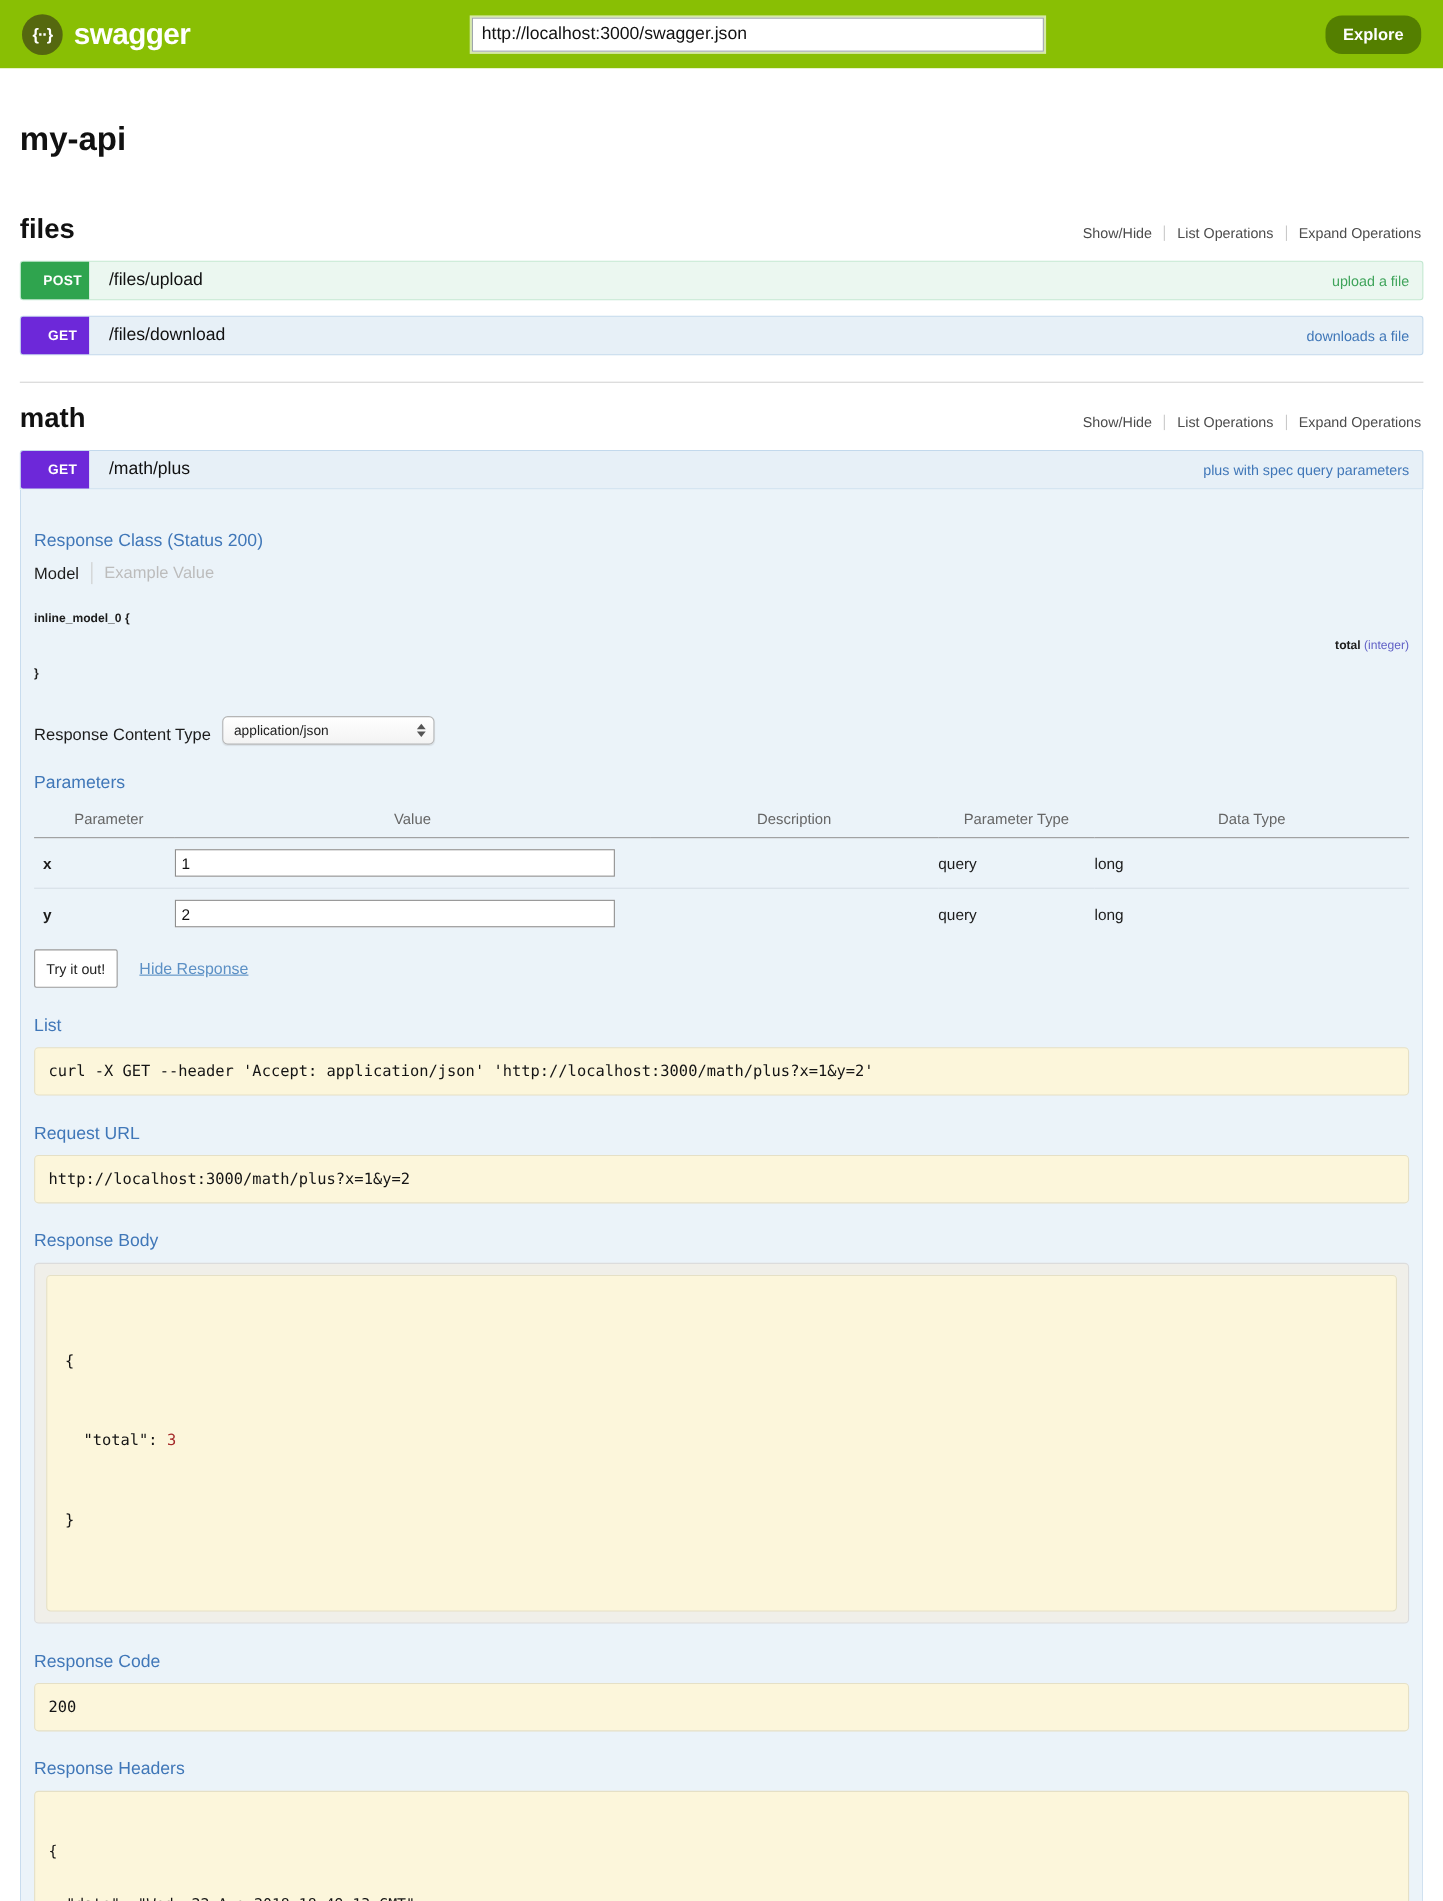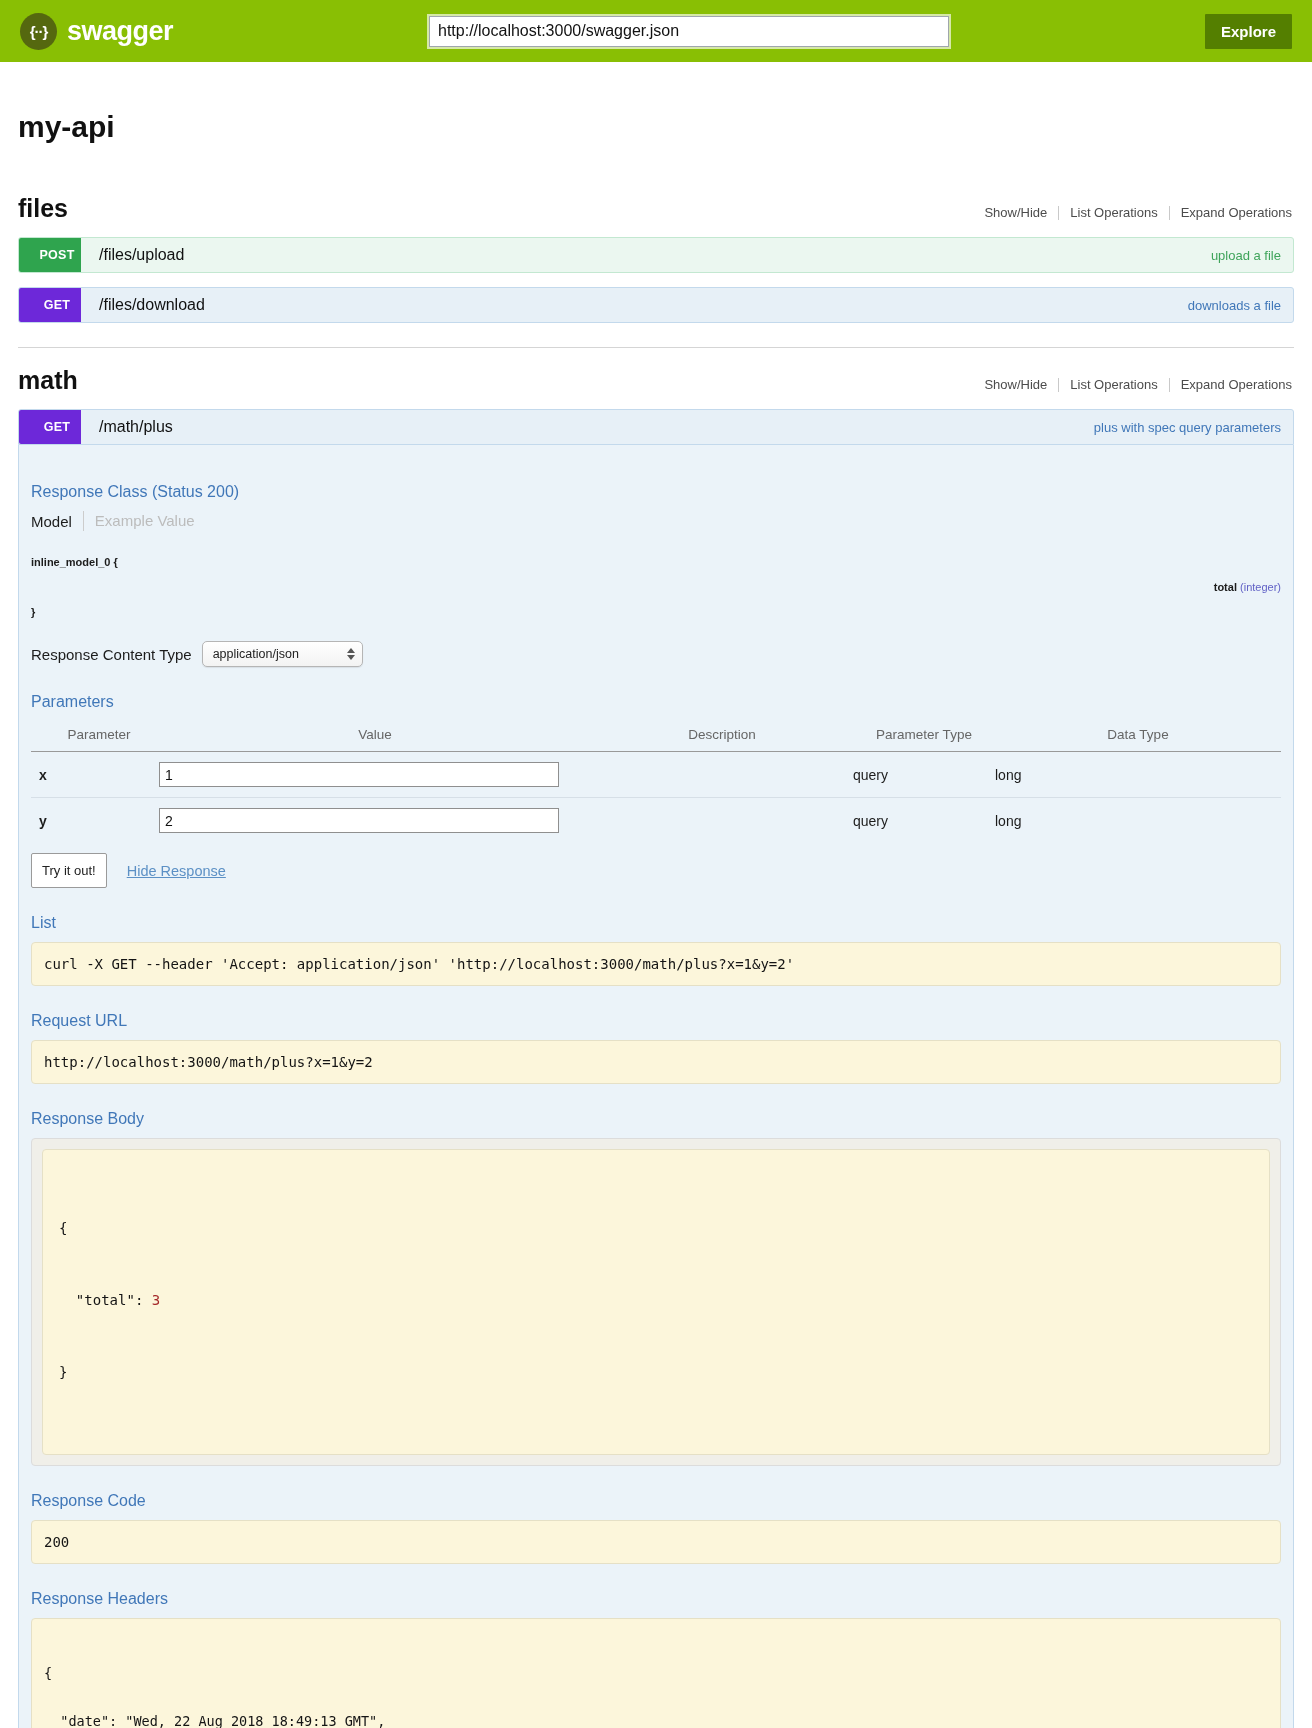--- a/index.html
+++ b/index.html
@@ -9,21 +9,21 @@
   
   .topbar { background:#89bf04; height:62px; display:flex; align-items:center; padding:0 20px; }
   .logo { display:flex; align-items:center; gap:10px; cursor:pointer; text-decoration:none; }
   .logo-circle { width:37px; height:37px; border-radius:50%; background:#55680f;
                  display:flex; align-items:center; justify-content:center;
                  color:#fff; font-size:15px; font-weight:bold; letter-spacing:-1px; }
   .logo-text { color:#fff; font-size:27px; font-weight:bold; letter-spacing:-0.5px; }
   .url-input { margin-left:auto; margin-right:auto; width:520px; height:31px;
                border:1px solid #9fa6ad; box-shadow:0 0 0 2px rgba(255,255,255,0.65);
                font-size:16px; padding:4px 8px; font-family:"Liberation Sans",sans-serif; color:#111; }
-  .explore { background:#547f00; color:#fff; border:none; border-radius:1px;
+  .explore { background:#547f00; color:#fff; border:none; border-radius:15px;
              font-size:15px; font-weight:bold; padding:9px 16px; cursor:pointer; }
 
   
   main { padding:0 18px; }
   h1.api-title { font-size:30px; font-weight:bold; margin:48px 0 0; color:#111; }
 
   .section-head { display:flex; align-items:baseline; }
   .section-head.first { margin-top:50px; }
   .section-head.after-divider { margin-top:18px; }
   h2.section-title { font-size:25px; font-weight:bold; margin:0; color:#111; cursor:pointer; }
@@ -62,24 +62,24 @@
   .tab.active { color:#1c1c1c; }
   .tab.disabled { color:#bcbcbc; }
   .tab + .tab { border-left:1px solid #ccc; margin-left:11px; padding-left:11px; line-height:20px; }
 
   .model { font-size:11px; color:#1c1c1c; line-height:18px; }
   .model .m-bold { font-weight:bold; }
   .model-prop { margin:7px 0 7px 15px;text-align:right; }
   .prop-name { font-weight:bold; }
   .prop-type { color:#6161c6; }
 
-  .rct-row { display:flex; align-items:center; margin-top:20px; font-size:15px; color:#1c1c1c; }
+  .rct-row { display:flex; align-items:flex-end; margin-top:30px; font-size:15px; color:#1c1c1c; }
   .rct-row label { margin-right:10px; }
   .mac-select { background:linear-gradient(#ffffff,#f3f3f3); border:1px solid #b5b5b5; border-radius:5px;
-                box-shadow:0 1px 1px rgba(0,0,0,0.08); width:161px; padding:5px 7px 5px 10px;
+                box-shadow:0 1px 1px rgba(0,0,0,0.08); width:193px; padding:5px 7px 5px 10px;
                 display:flex; align-items:center; font-size:12.5px; color:#222; cursor:pointer; }
   .spinner { margin-left:auto; display:flex; flex-direction:column; gap:2px; }
   .spinner .up   { width:0; height:0; border-left:4px solid transparent; border-right:4px solid transparent; border-bottom:5px solid #555; }
   .spinner .down { width:0; height:0; border-left:4px solid transparent; border-right:4px solid transparent; border-top:5px solid #555; }
 
   table.params { width:100%; border-collapse:collapse; margin-top:4px; }
   table.params thead th { text-align:center; color:#666; font-weight:normal; font-size:13.5px;
                           padding:6px 0 9px; border-bottom:1px solid #999; }
   table.params tbody td { padding:10px 0; vertical-align:middle; font-size:14px; color:#1c1c1c; }
   table.params tbody tr + tr td { border-top:1px solid #d6dfe7; }

